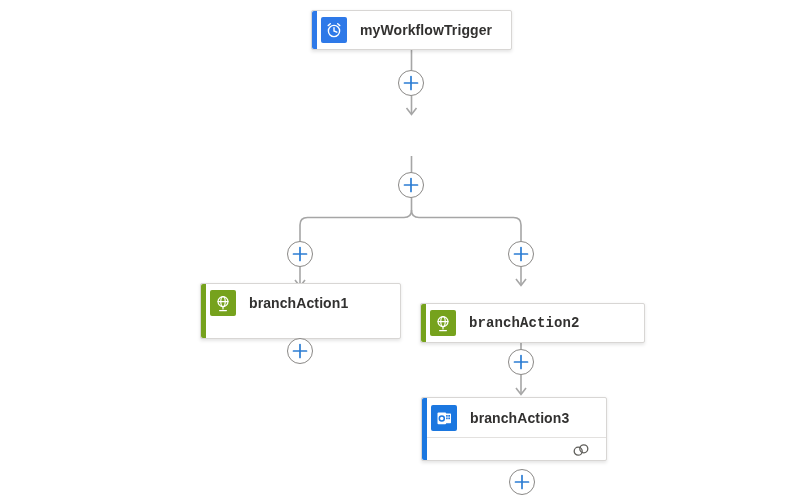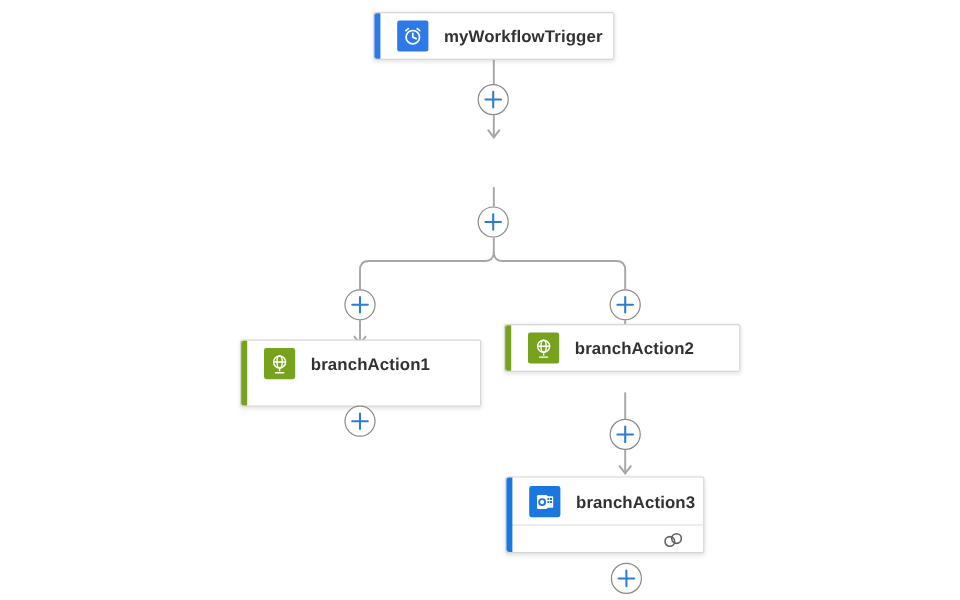--- a/index.html
+++ b/index.html
@@ -6,21 +6,21 @@
   .canvas{
     position:relative;width:800px;height:500px;background:#ffffff;
     font-family:"Liberation Sans","DejaVu Sans",sans-serif;overflow:hidden;
   }
   .connectors{position:absolute;left:0;top:0;width:800px;height:500px;}
   .card{
     position:absolute;background:#ffffff;border:1px solid #d8d6d4;border-radius:2px;
     box-shadow:0 1.6px 3.6px rgba(0,0,0,.10);box-sizing:border-box;cursor:pointer;
   }
   .accent{position:absolute;left:0;top:0;bottom:0;width:5px;border-radius:2px 0 0 2px;}
-  .card-row{display:flex;align-items:center;height:38px;padding-left:19px;}
+  .card-row{display:flex;align-items:center;height:38px;padding-left:9px;}
   .iconbox{
     width:26px;height:26px;border-radius:2px;flex:0 0 auto;
     display:flex;align-items:center;justify-content:center;
   }
   .label{margin-left:13px;font-size:14px;font-weight:700;color:#323130;letter-spacing:.1px;}
   .card-footer{
     height:23px;border-top:1px solid #e3e1df;display:flex;align-items:center;
     justify-content:flex-end;padding-right:16px;
   }
   .plus-btn{
@@ -82,37 +82,37 @@
           <ellipse cx="9" cy="7.6" rx="2.2" ry="5"></ellipse>
           <path d="M4 7.6 H14"></path>
           <path d="M9 12.6 V15"></path>
           <path d="M5.6 16.6 H12.4"></path>
         </svg>
       </div>
       <span class="label">branchAction1</span>
     </div>
   </div>
 
-  <div class="card" style="left:420px;top:270px;width:197px;height:40px;">
+  <div class="card" style="left:420px;top:303px;width:225px;height:40px;font-family:Liberation Mono, monospace;">
     <div class="accent" style="background-color: rgb(118, 162, 29);"></div>
     <div class="card-row">
       <div class="iconbox" style="background-color: rgb(118, 162, 29);">
         <svg width="18" height="18" viewBox="0 0 18 18" fill="none" stroke="#ffffff" stroke-width="1.2" stroke-linecap="round">
           <circle cx="9" cy="7.6" r="5"></circle>
           <ellipse cx="9" cy="7.6" rx="2.2" ry="5"></ellipse>
           <path d="M4 7.6 H14"></path>
           <path d="M9 12.6 V15"></path>
           <path d="M5.6 16.6 H12.4"></path>
         </svg>
       </div>
       <span class="label">branchAction2</span>
     </div>
   </div>
 
-  <div class="card" style="left:421px;top:397px;width:166px;height:64px;">
+  <div class="card" style="left:421px;top:397px;width:186px;height:64px;">
     <div class="accent" style="background-color: rgb(27, 119, 224);"></div>
     <div class="card-row" style="height:39px;">
       <div class="iconbox" style="background-color: rgb(27, 119, 224);">
         <svg width="18" height="18" viewBox="0 0 18 18">
           <rect x="10" y="4.6" width="6" height="9.6" rx="0.6" fill="#ffffff"></rect>
           <rect x="11" y="6" width="1.7" height="1.7" fill="#1b77e0"></rect>
           <rect x="13.3" y="6" width="1.7" height="1.7" fill="#1b77e0"></rect>
           <rect x="11" y="8.5" width="1.7" height="1.7" fill="#1b77e0"></rect>
           <rect x="13.3" y="8.5" width="1.7" height="1.7" fill="#1b77e0"></rect>
           <rect x="11" y="11" width="4" height="1.7" fill="#1b77e0" opacity="0"></rect>

